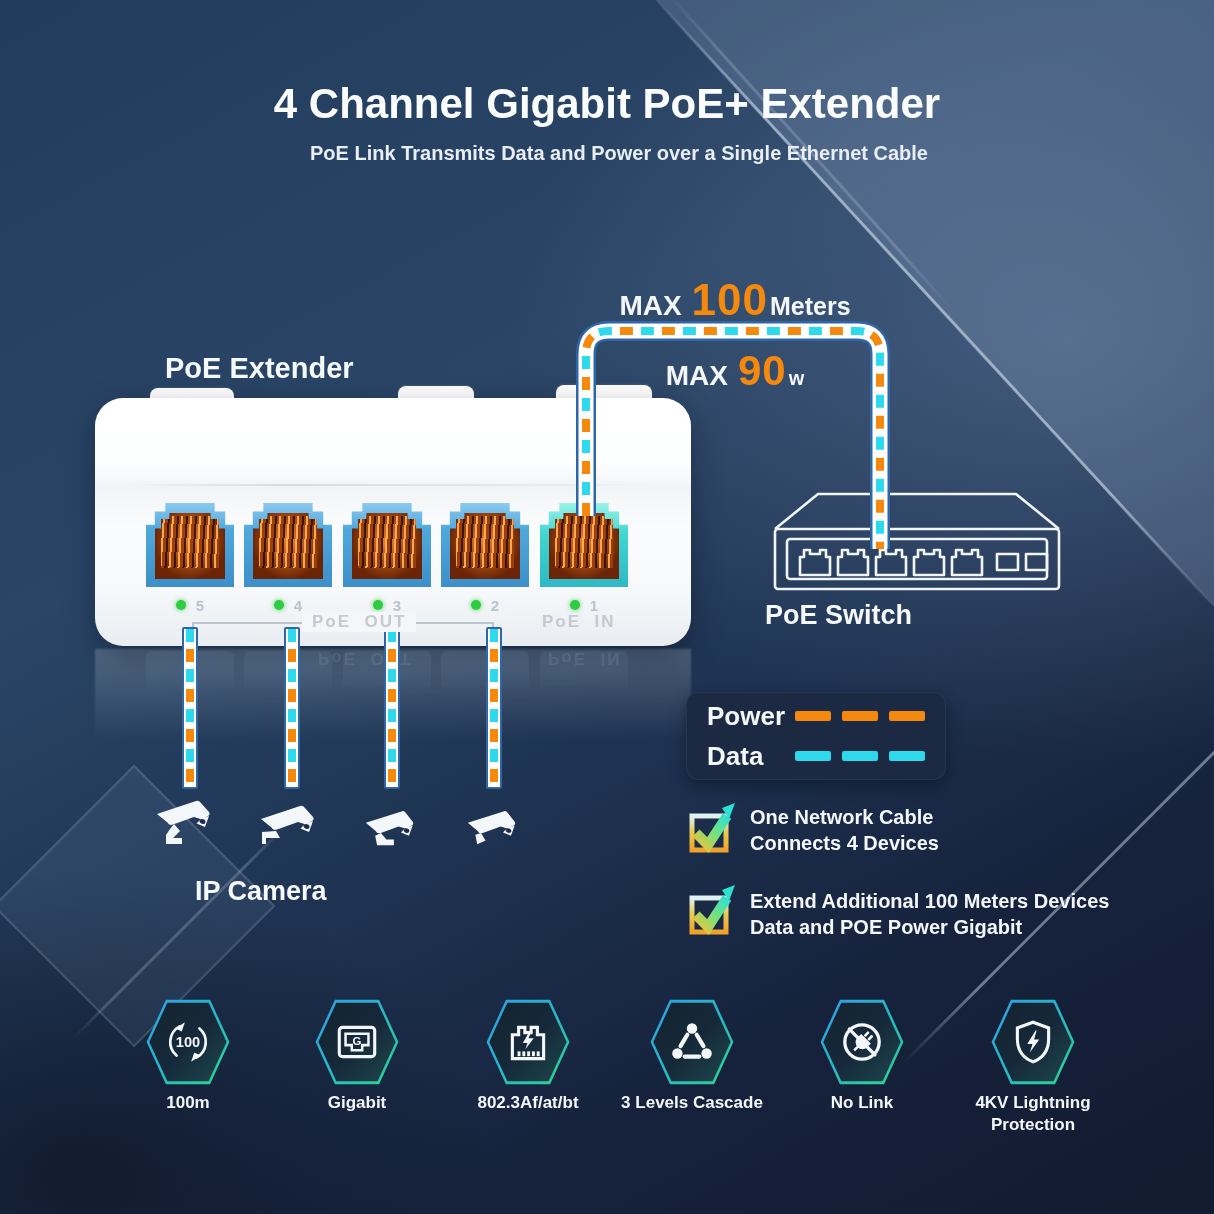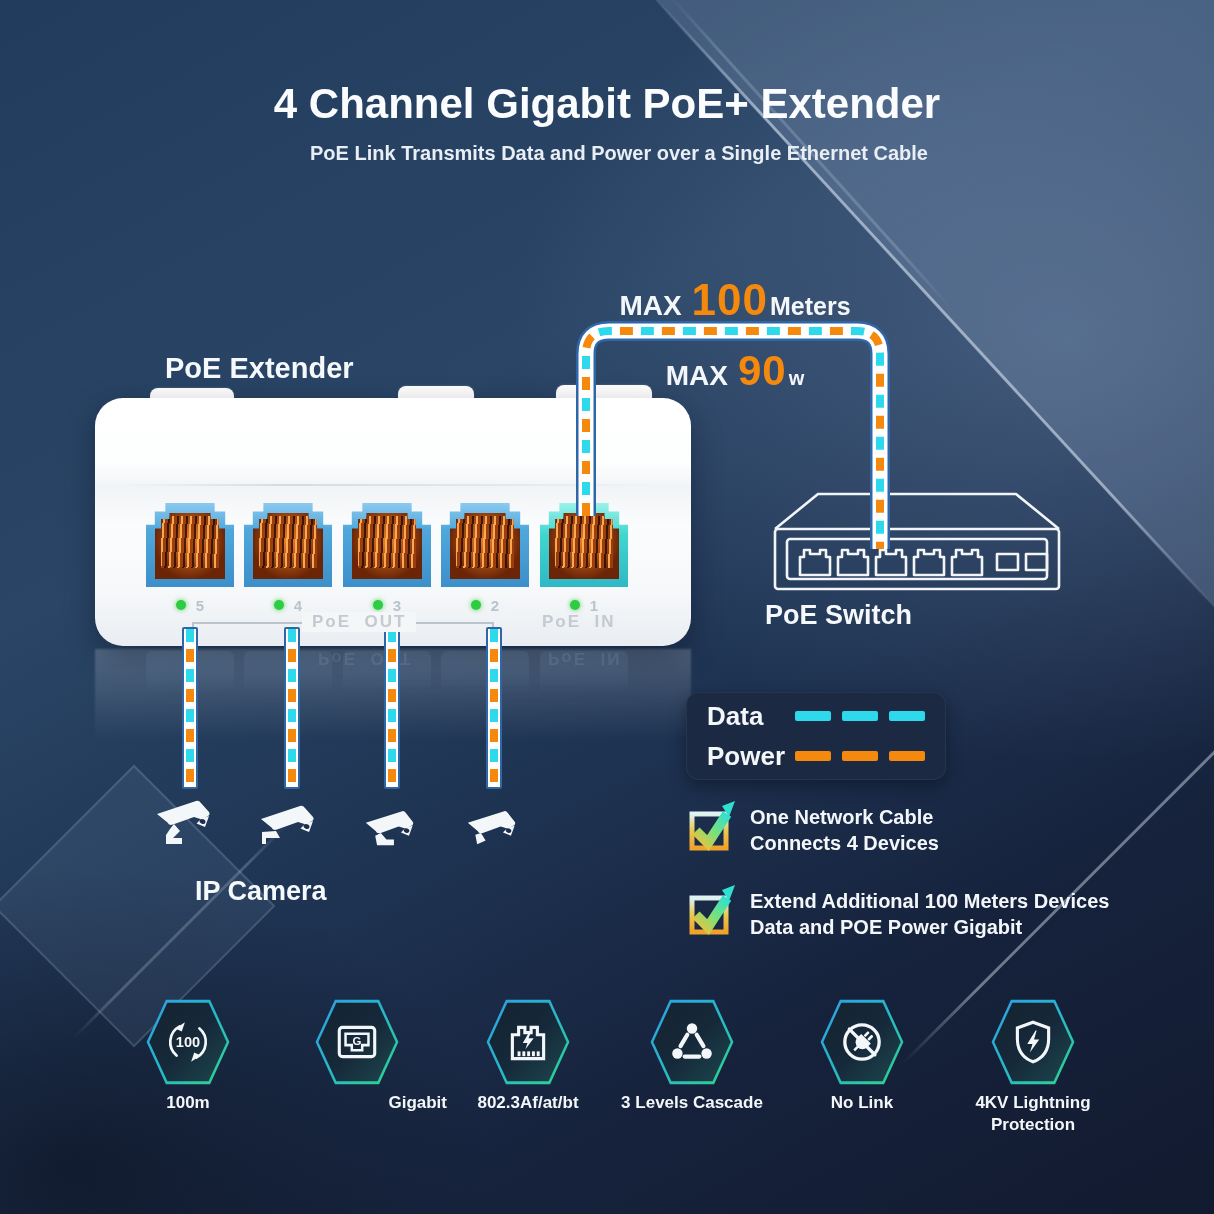--- a/index.html
+++ b/index.html
@@ -215,38 +215,38 @@
 
   <svg class="abs cablesvg" width="1214" height="1214" viewBox="0 0 1214 1214">
     <path d="M586 516 L586 354 Q586 331 609 331 L857 331 Q880 331 880 354 L880 549" fill="none" stroke="#2E66A8" stroke-width="20" stroke-linejoin="round"></path>
     <path d="M586 516 L586 354 Q586 331 609 331 L857 331 Q880 331 880 354 L880 549" fill="none" stroke="#FFFFFF" stroke-width="15" stroke-linejoin="round"></path>
     <path d="M586 516 L586 354 Q586 331 609 331 L857 331 Q880 331 880 354 L880 549" fill="none" stroke="#F5890D" stroke-width="8" stroke-dasharray="13 29"></path>
     <path d="M586 516 L586 354 Q586 331 609 331 L857 331 Q880 331 880 354 L880 549" fill="none" stroke="#2FD9EC" stroke-width="8" stroke-dasharray="13 29" stroke-dashoffset="-21"></path>
   </svg>
 
   <div class="abs legend">
     <div class="lrow">
+      <span class="ltext">Power</span>
+      <span class="dashes">
+          <span class="dash power"></span>
+          <span class="dash power"></span>
+          <span class="dash power"></span>
+        </span>
+    </div>
+    <div class="lrow">
       <span class="ltext">Data</span>
       <span class="dashes">
           <span class="dash data"></span>
           <span class="dash data"></span>
           <span class="dash data"></span>
         </span>
     </div>
-    <div class="lrow">
-      <span class="ltext">Power</span>
-      <span class="dashes">
-          <span class="dash power"></span>
-          <span class="dash power"></span>
-          <span class="dash power"></span>
-        </span>
-    </div>
-  </div>
-
-  <div class="feat" style="left:686px;top:800px;">
+  </div>
+
+  <div class="feat" style="left:686px;top:800px;align-items:flex-end;">
     <svg width="50" height="54" viewBox="0 0 50 54">
       <defs>
         <linearGradient id="cb1" x1="0" y1="0" x2="0" y2="1">
             <stop offset="0" stop-color="#DFF3F5"></stop>
             <stop offset=".5" stop-color="#E8C84E"></stop>
             <stop offset="1" stop-color="#F0A22A"></stop>
           </linearGradient>
         <linearGradient id="cc1" x1="0" y1="1" x2="1" y2="0">
             <stop offset="0" stop-color="#F0C23C"></stop>
             <stop offset=".45" stop-color="#7FE076"></stop>
@@ -378,19 +378,19 @@
   <div class="hex" style="left:987px;">
       <div class="hexin">
     <svg width="50" height="50" viewBox="0 0 48 48">
       <path d="M24 5 L39 10.5 V21 C39 32.5 33 39.5 24 43 C15 39.5 9 32.5 9 21 V10.5 Z" fill="none" stroke="#F4F7FA" stroke-width="3"></path>
       <polygon points="26.5,13 18.5,26 23.5,26 21,34 30,21.5 25,21.5 27.5,13" fill="#F4F7FA"></polygon>
     </svg>
   </div>
     </div>
 
   <div class="blabel" style="left:98px;">100m</div>
-  <div class="blabel" style="left:267px;text-align:right;">Gigabit</div>
+  <div class="blabel" style="left:267px;">Gigabit</div>
   <div class="blabel" style="left:438px;">802.3Af/at/bt</div>
   <div class="blabel" style="left:602px;">3 Levels Cascade</div>
   <div class="blabel" style="left:772px;">No Link</div>
   <div class="blabel narrow" style="left:963px;">4KV Lightning Protection</div>
 
 </div>
 
 </body></html>

